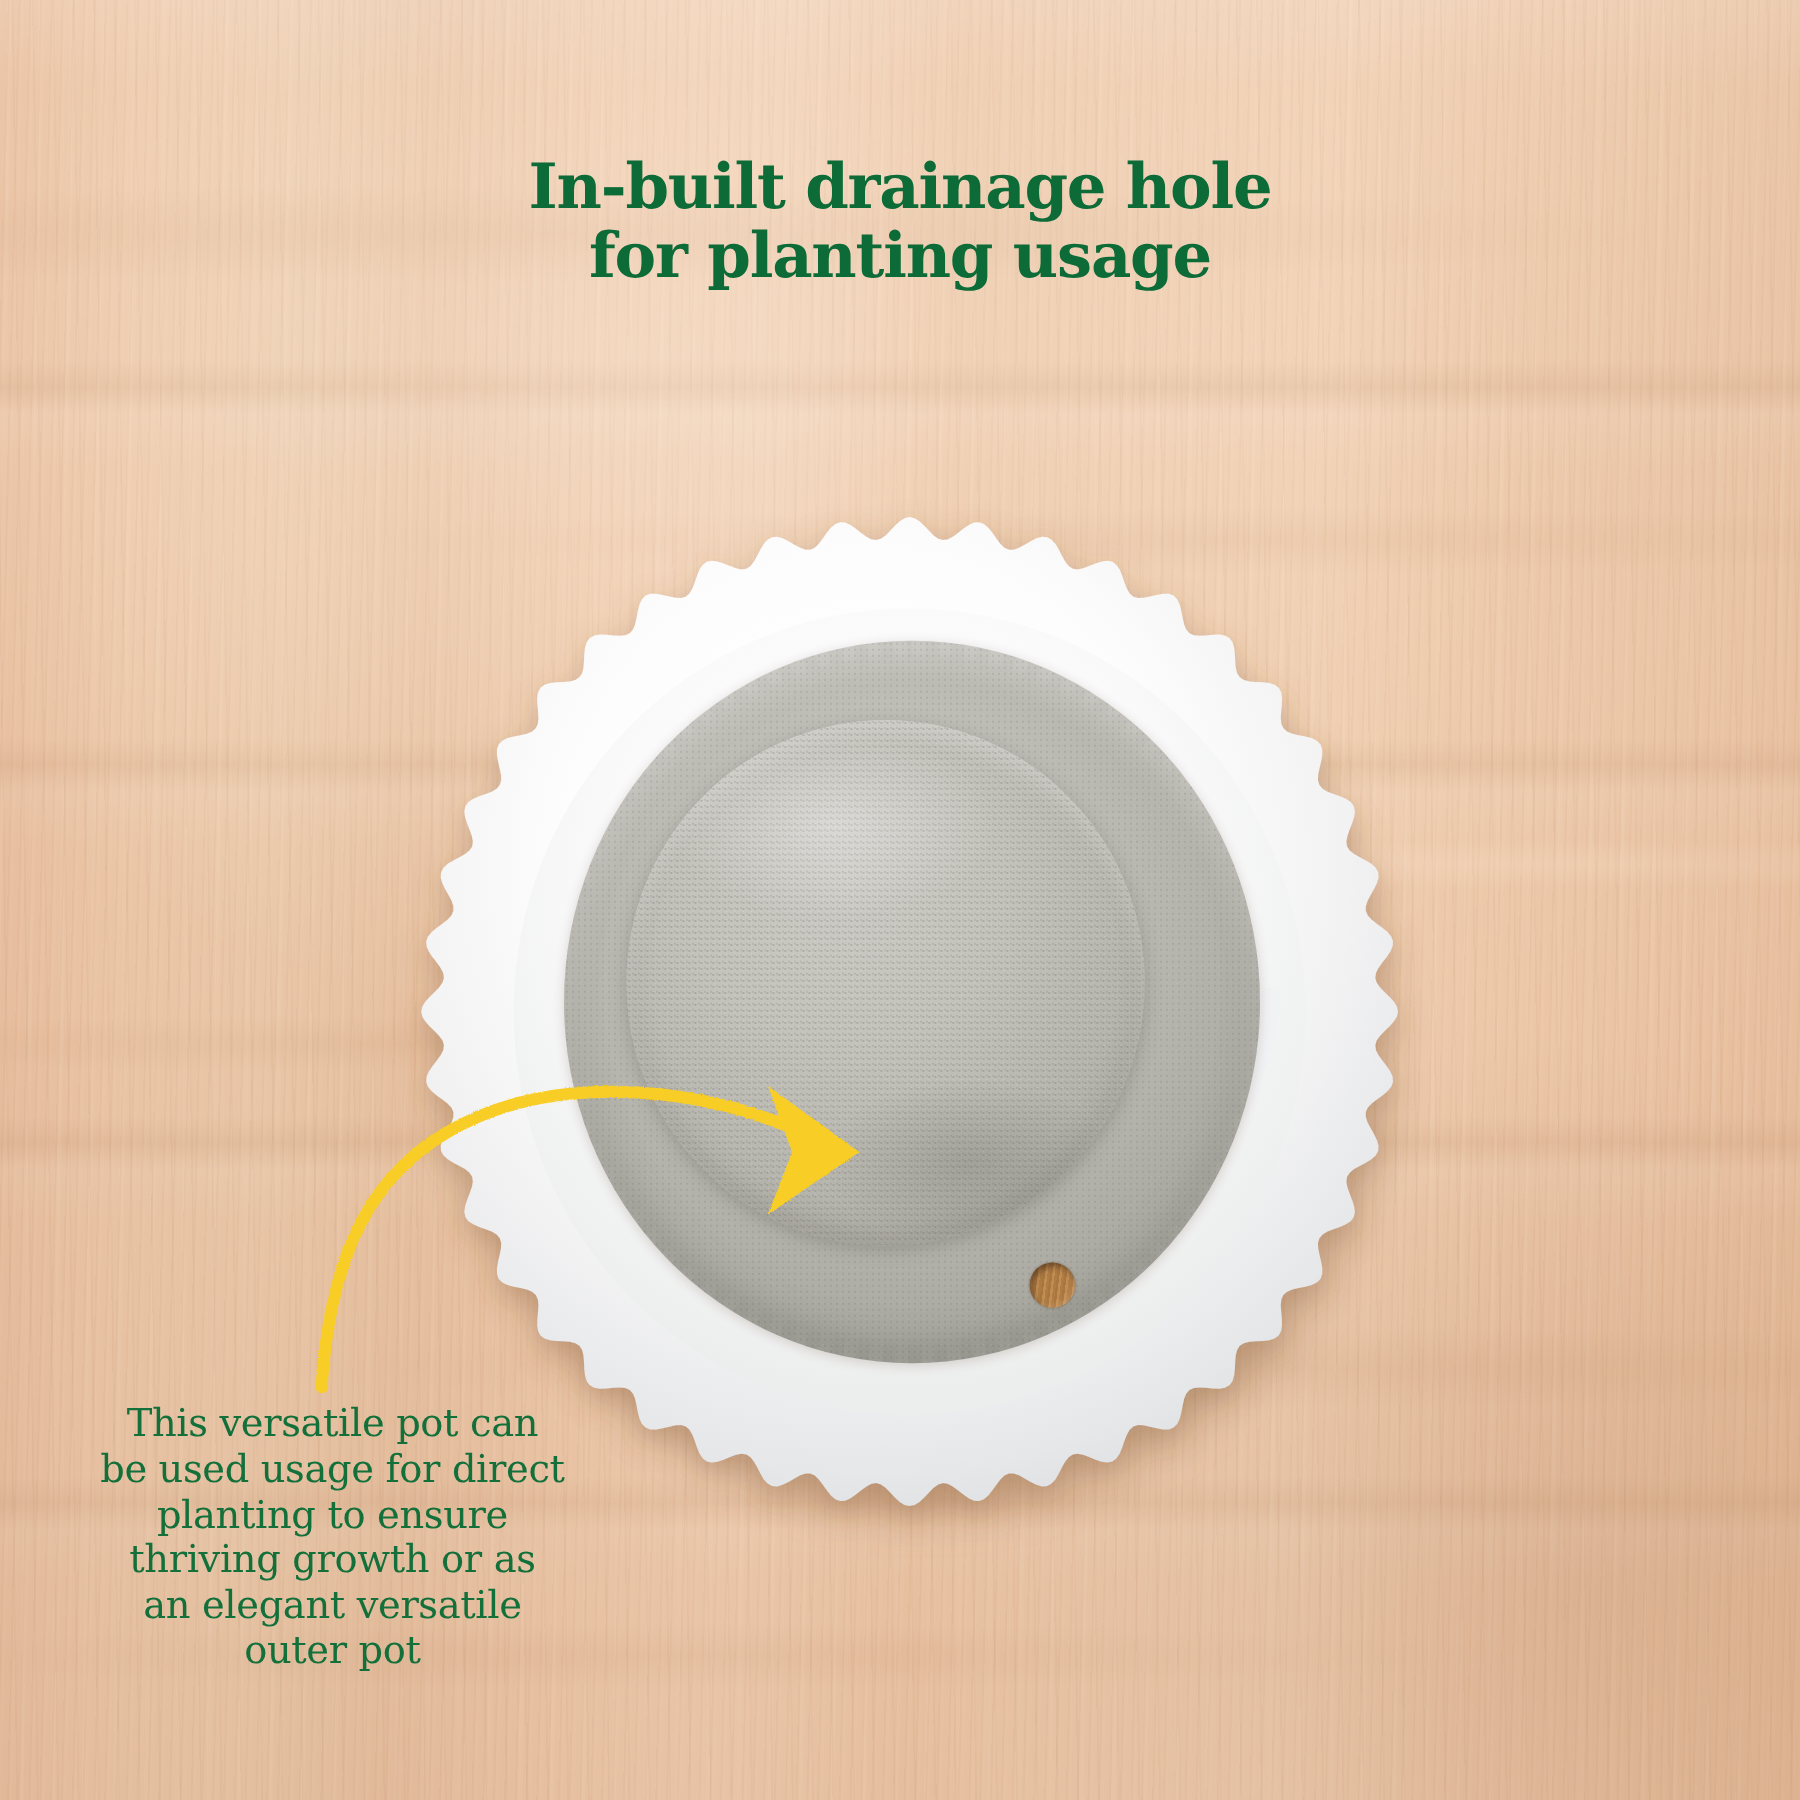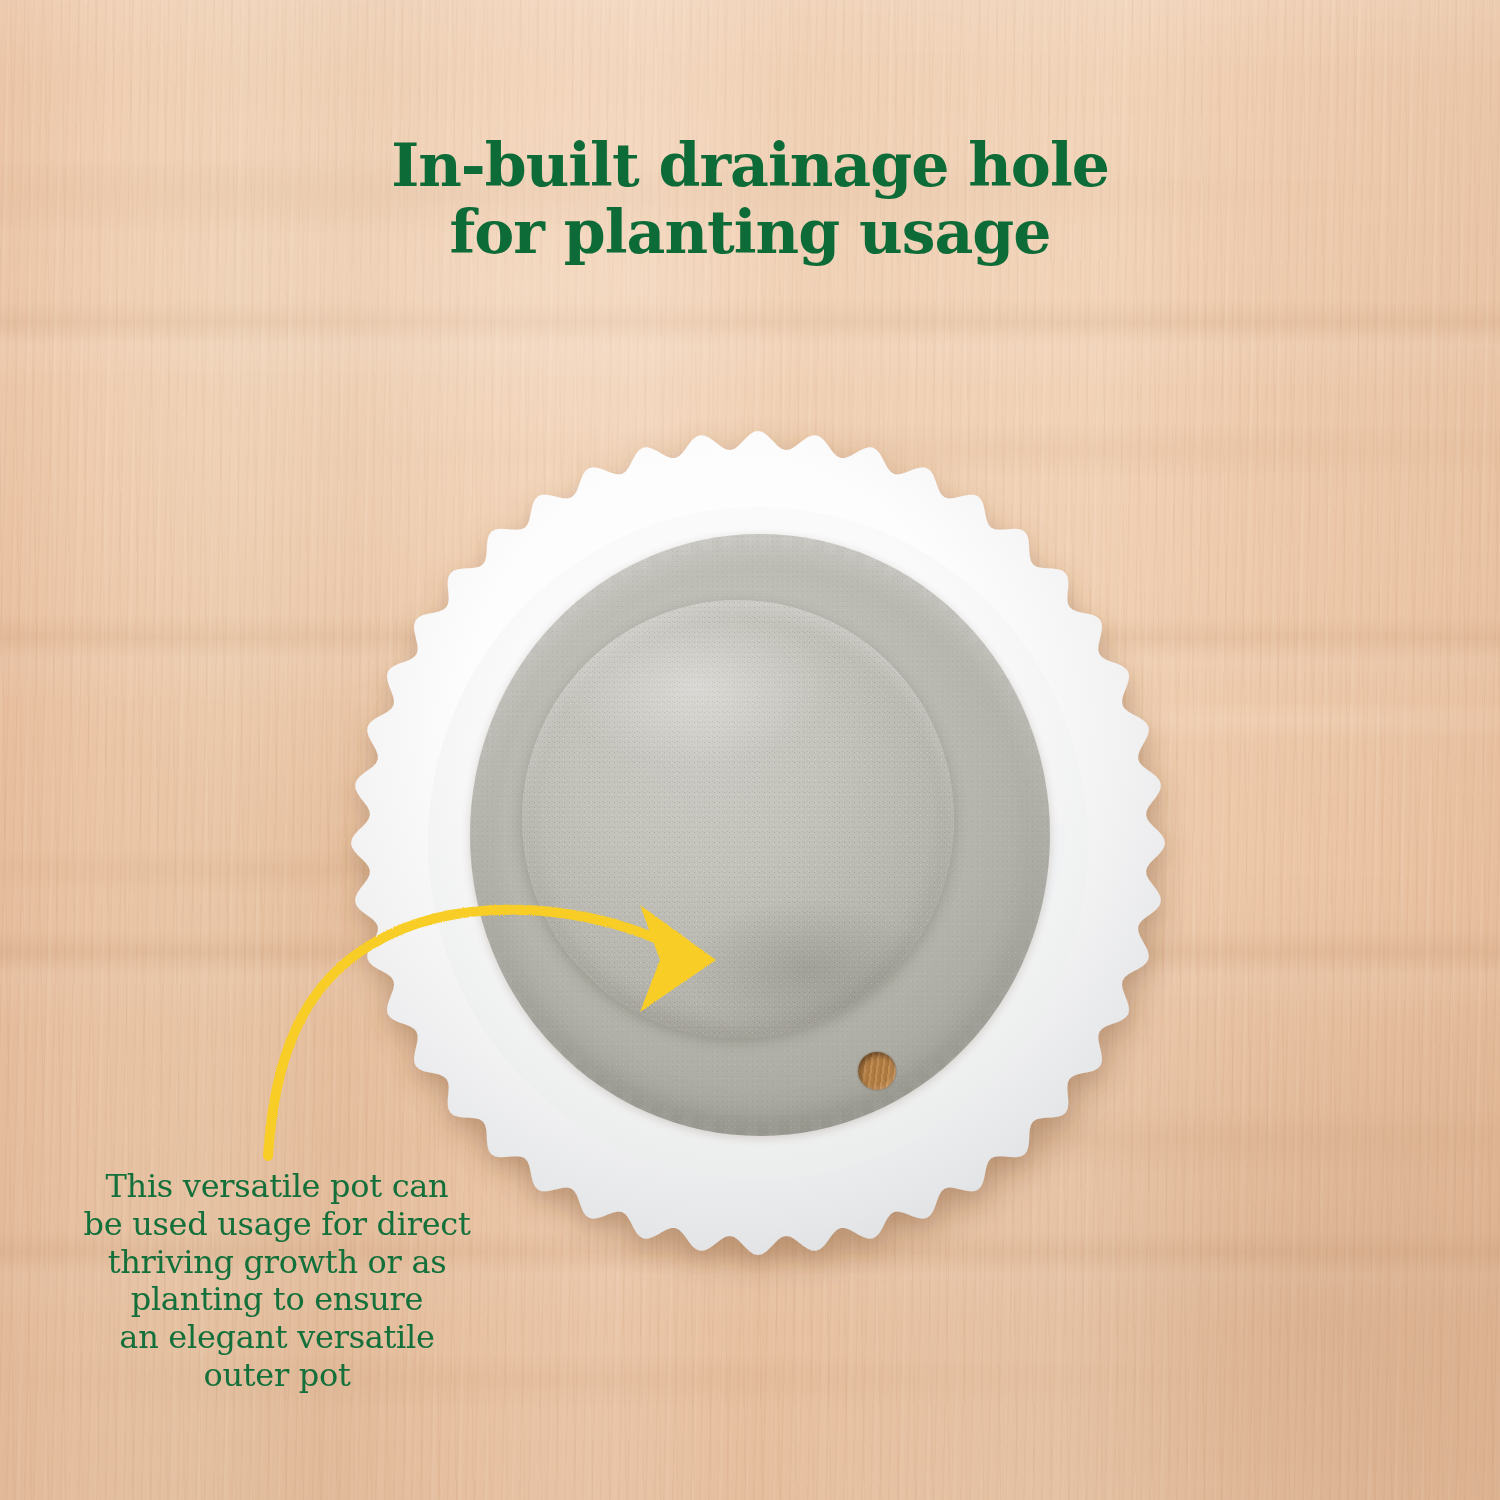--- a/index.html
+++ b/index.html
@@ -96,21 +96,21 @@
   }
 
   
   .headline{
     position:absolute;
     left:0; right:0; top:92px;
     text-align:center;
     color:#0d6b37;
     font-family:"DejaVu Serif", serif;
     font-weight:bold;
-    font-size:60px;
+    font-size:52px;
     line-height:1.12;
     letter-spacing:-1px;
     padding:0 90px;
     box-sizing:border-box;
   }
   .headline .l2{ display:block; }
 
   
   .pot{
     position:absolute;
@@ -299,19 +299,19 @@
       <path d="M 268 1156
                C 274 1062, 300 986, 372 944
                C 452 896, 570 902, 660 940" stroke="#F8CE27" stroke-width="10" fill="none" stroke-linecap="round"></path>
       <path d="M 640 905 L 716 960 L 640 1012 L 660 960 Z" fill="#F8CE27"></path>
     </g>
   </svg>
 
   <div class="caption">
     <span class="cl">This versatile pot can</span>
     <span class="cl">be used usage for direct</span>
+    <span class="cl">planting to ensure</span>
     <span class="cl">thriving growth or as</span>
-    <span class="cl">planting to ensure</span>
     <span class="cl">an elegant versatile</span>
     <span class="cl">outer pot</span>
   </div>
 
 </div>
 
 </body></html>

